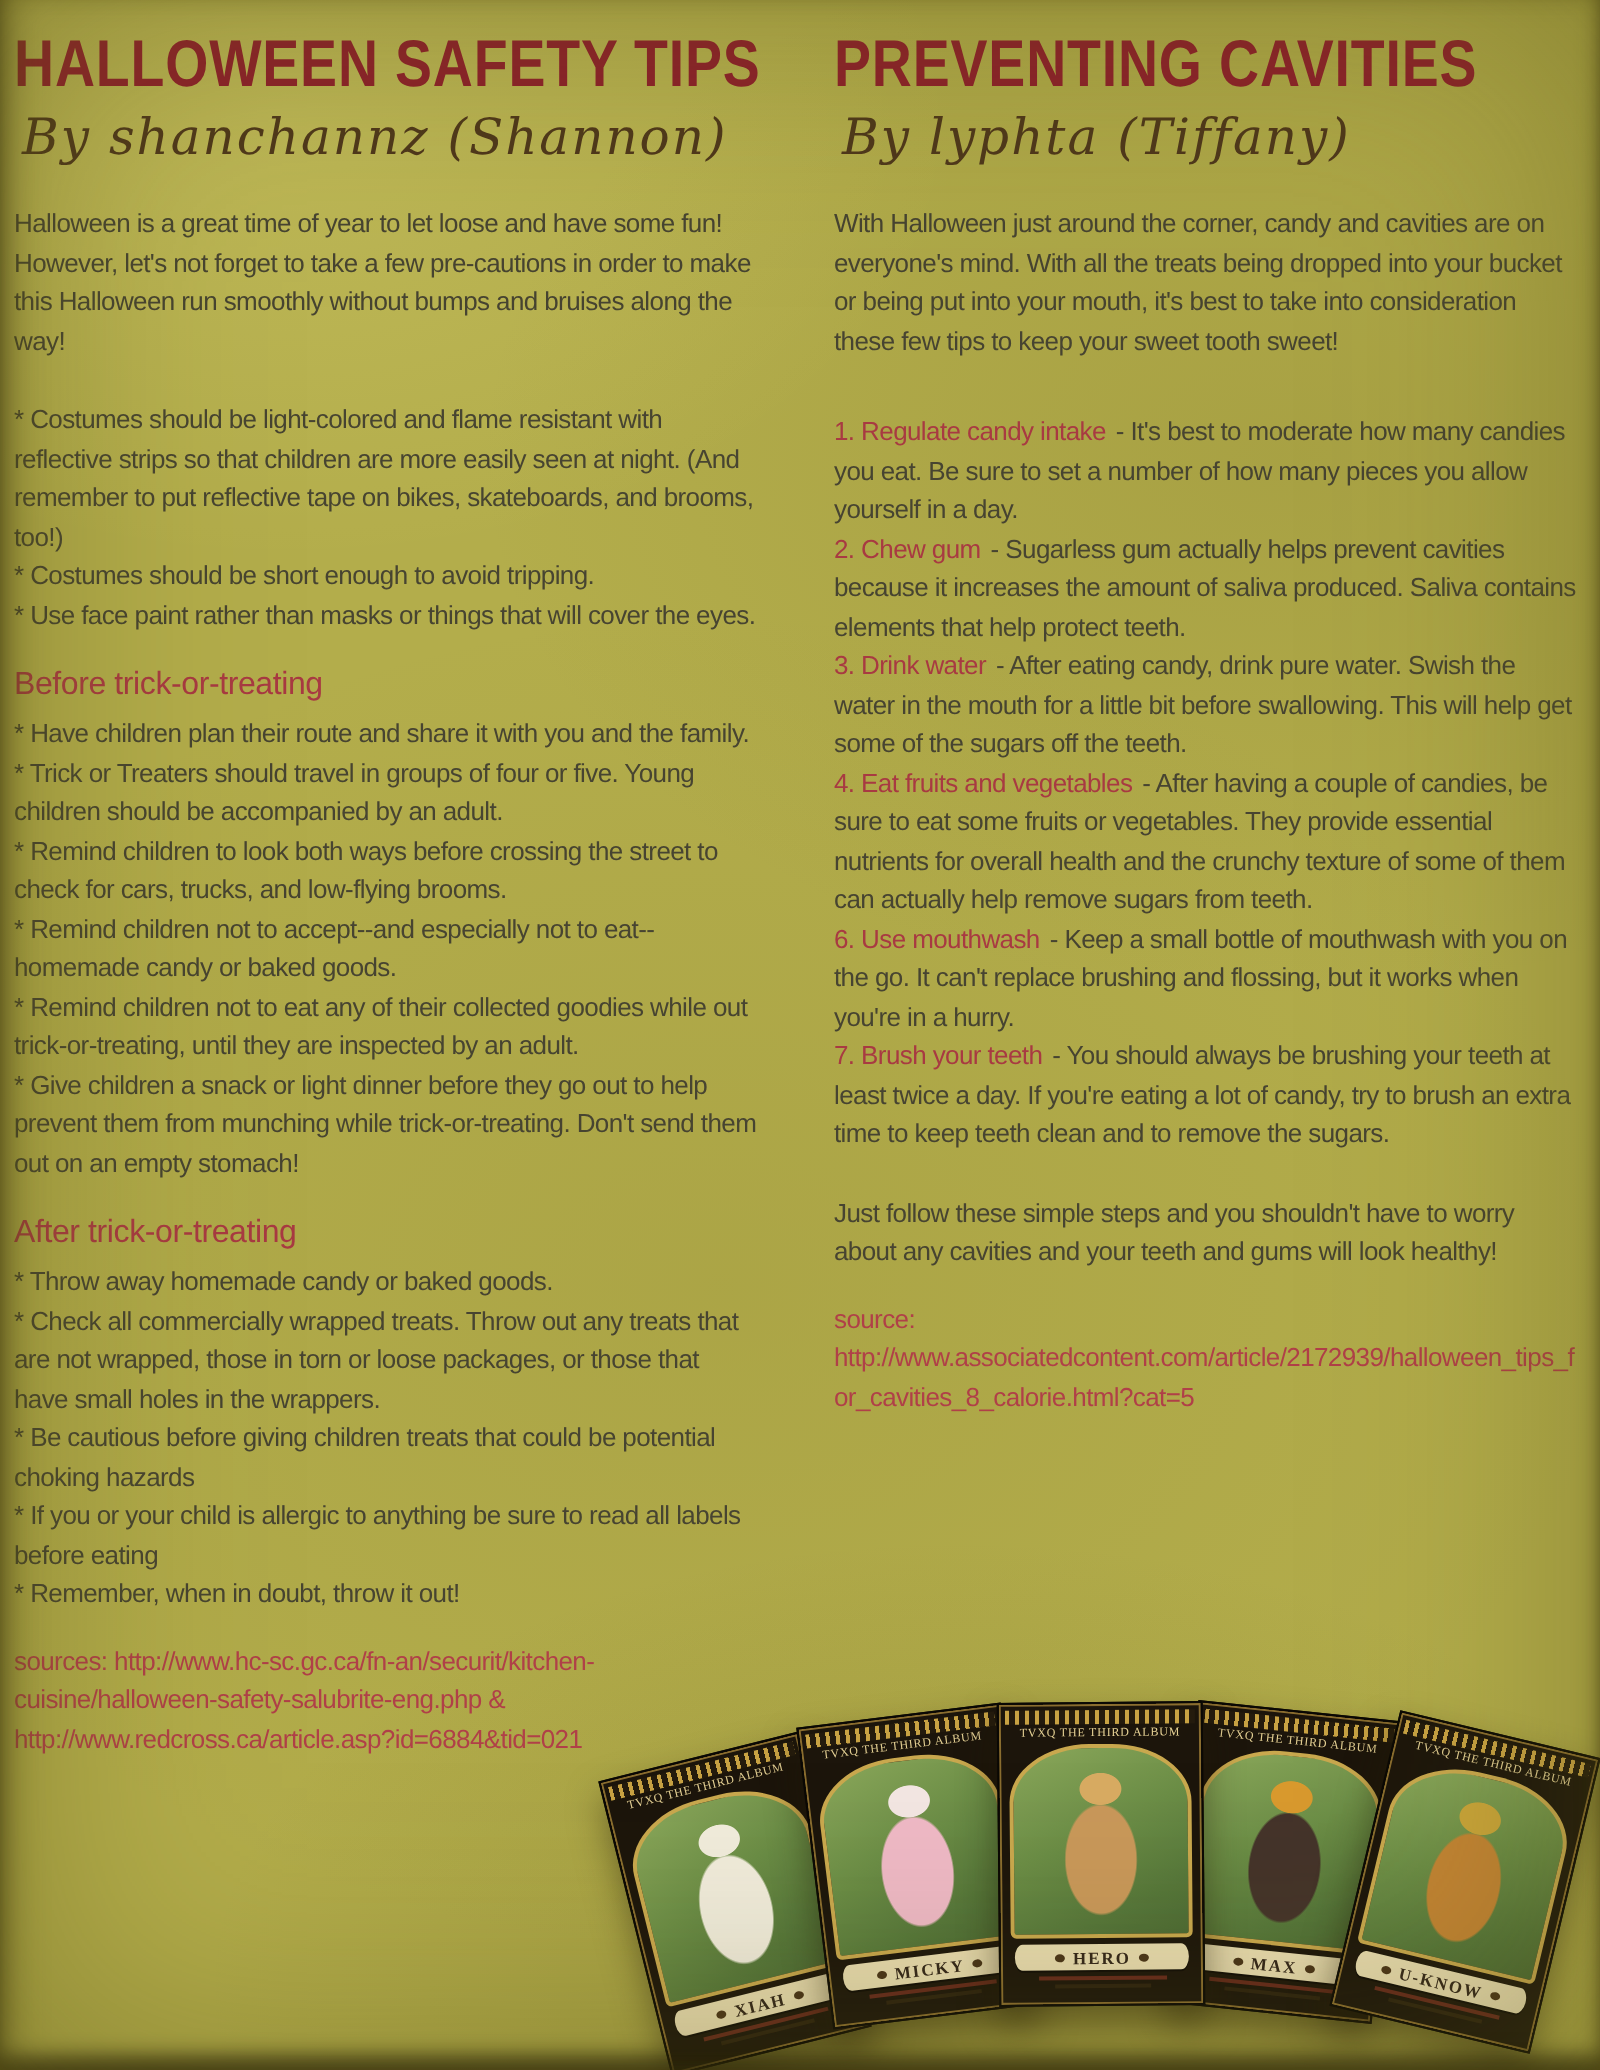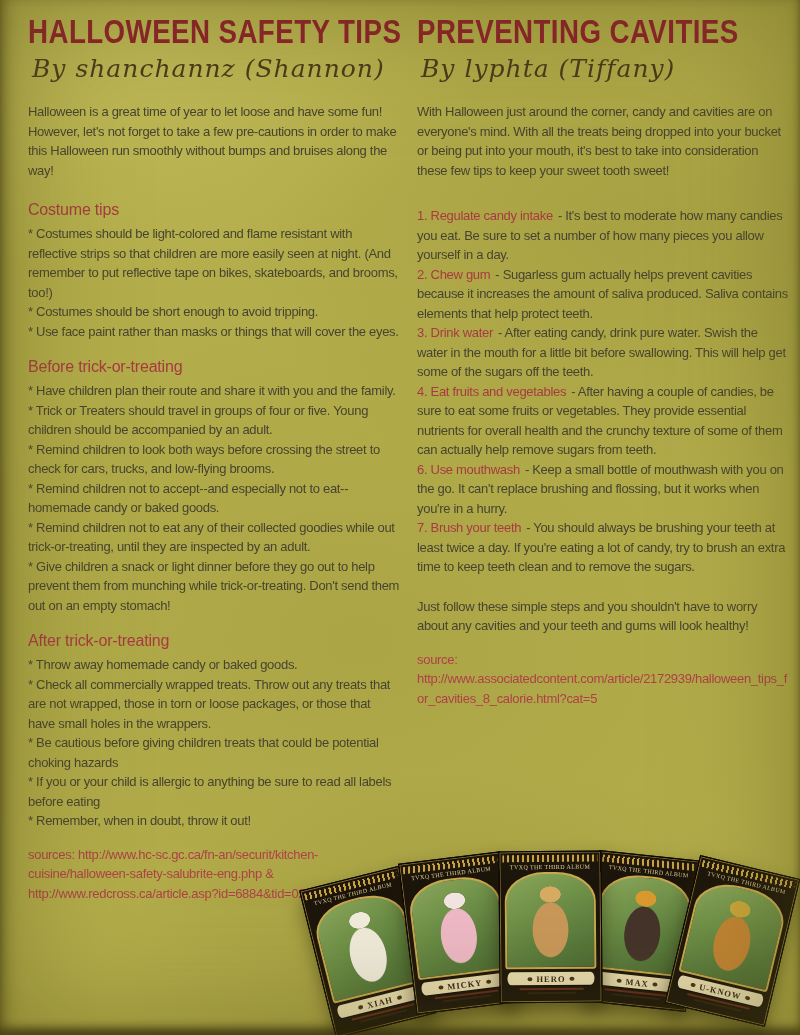--- a/index.html
+++ b/index.html
@@ -16,21 +16,21 @@
   }
   .vignette{
     position:absolute;inset:0;z-index:30;pointer-events:none;
     box-shadow:
       inset 0 0 130px rgba(92,86,22,.5),
       inset 12px 0 18px -8px rgba(70,64,16,.6),
       inset -6px 0 14px -8px rgba(70,64,16,.45),
       inset 0 -9px 10px -2px rgba(25,20,6,.72);
   }
   .col{position:absolute;top:14px;z-index:2;}
-  .col-left{left:28px;width:372px;}
+  .col-left{left:7px;width:372px;}
   .col-right{left:417px;width:371px;}
   h1.title{margin:0;font-size:33px;line-height:36px;font-weight:bold;color:#8e1e2b;white-space:nowrap;}
   h1.title .tspan{display:inline-block;transform:scaleX(.84);transform-origin:0 50%;letter-spacing:.5px;}
   .byline{
     font-family:"DejaVu Serif", serif;font-style:italic;
     font-size:25px;line-height:34px;color:#4e371b;letter-spacing:1px;
     margin:2px 0 16px 4px;white-space:nowrap;
   }
   .body{font-size:13px;line-height:19.5px;color:#474431;letter-spacing:-0.3px;margin:0;}
   .intro{margin-bottom:20px;}
@@ -82,21 +82,20 @@
 </head>
 <body>
 
 <div class="page">
 
   <div class="col col-left">
     <h1 class="title"><span class="tspan">HALLOWEEN SAFETY TIPS</span></h1>
     <div class="byline">By shanchannz (Shannon)</div>
     <p class="body intro">Halloween is a great time of year to let loose and have some fun! However, let's not forget to take a few pre-cautions in order to make this Halloween run smoothly without bumps and bruises along the way!</p>
 
-    <h2 class="sec">Costume tips</h2>
     <p class="body">* Costumes should be light-colored and flame resistant with reflective strips so that children are more easily seen at night. (And remember to put reflective tape on bikes, skateboards, and brooms, too!)</p>
     <p class="body">* Costumes should be short enough to avoid tripping.</p>
     <p class="body">* Use face paint rather than masks or things that will cover the eyes.</p>
 
     <h2 class="sec">Before trick-or-treating</h2>
     <p class="body">* Have children plan their route and share it with you and the family.</p>
     <p class="body">* Trick or Treaters should travel in groups of four or five. Young children should be accompanied by an adult.</p>
     <p class="body">* Remind children to look both ways before crossing the street to check for cars, trucks, and low-flying brooms.</p>
     <p class="body">* Remind children not to accept--and especially not to eat--homemade candy or baked goods.</p>
     <p class="body">* Remind children not to eat any of their collected goodies while out trick-or-treating, until they are inspected by an adult.</p>

